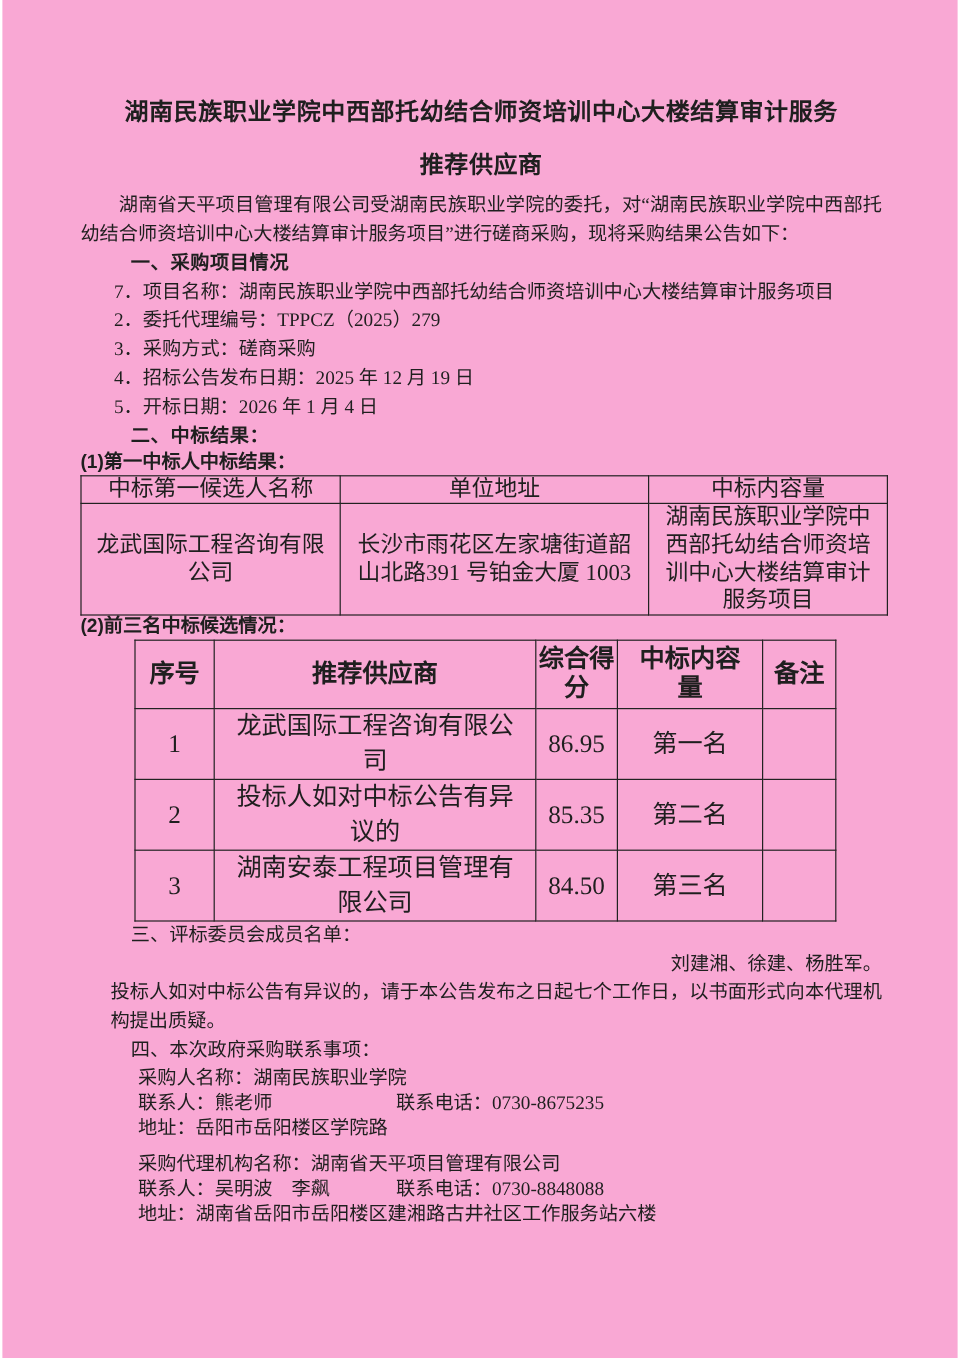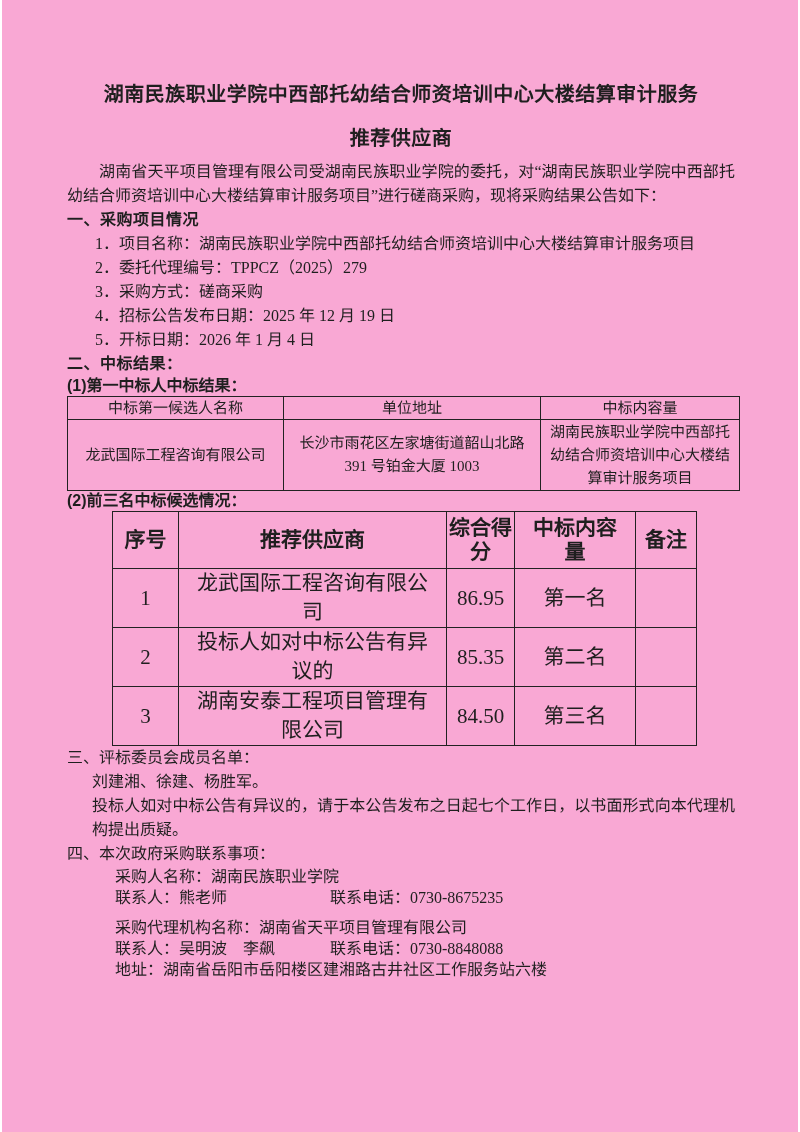--- a/index.html
+++ b/index.html
@@ -29,54 +29,55 @@
     margin: 10px 0 0 0;
     line-height: 24px;
     text-indent: 32px;
     text-align: justify;
   }
   .sec-heading {
     line-height: 24px;
     font-weight: 700;
     font-family: "Liberation Sans", "DejaVu Sans", sans-serif;
     letter-spacing: 0.5px;
+    margin-left: 42px;
   }
   .sec-heading.plain {
     font-weight: 400;
     font-family: "Liberation Serif", "DejaVu Serif", serif;
     letter-spacing: 0;
   }
   .num-item { margin-left: 28px; line-height: 24px; }
   .sub-label {
     line-height: 20px;
     font-weight: 700;
     font-family: "Liberation Sans", "DejaVu Sans", sans-serif;
   }
   table { border-collapse: collapse; color: #1f1f1f; table-layout: fixed; }
   th, td {
     border: 1px solid #222222;
     text-align: center;
     vertical-align: middle;
     padding: 0 8px;
     overflow: hidden;
   }
-  .table1 { width: 672px; font-size: 15px; }
+  .table1 { width: 672px; font-size: 19px; }
   .table1 th { font-weight: 400; height: 22px; line-height: 20px; padding: 0 4px; }
   .table1 td { height: 70px; line-height: 23px; }
   .table1 .cell-address { padding: 0 12px; }
   .table2 { width: 584px; margin-left: 45px; font-size: 21px; }
   .table2 th {
     font-weight: 700;
     font-family: "Liberation Sans", "DejaVu Sans", sans-serif;
     height: 56px;
     line-height: 24px;
   }
   .table2 th.col-score { padding: 0 0; margin-left: 38px; }
   .table2 td { height: 29px; line-height: 29px; }
-  .indent1 { margin-left: 25px; line-height: 24px; }
+  .indent1 { margin-left: 25px; line-height: 24px; text-align: right; }
   .objection {
     margin: 0 0 0 25px;
     line-height: 24px;
     text-align: justify;
   }
   .contact-block { margin-left: 48px; line-height: 21px; }
   .contact-block div { line-height: 21px; }
   .agency-block { margin-top: 9px; }
   .contact-left { display: inline-block; width: 215px; }
 </style>
@@ -85,21 +86,21 @@
 
 <div class="page">
 
   <h1 class="doc-title">湖南民族职业学院中西部托幼结合师资培训中心大楼结算审计服务</h1>
   <h1 class="doc-title doc-subtitle">推荐供应商</h1>
 
   <p class="intro">湖南省天平项目管理有限公司受湖南民族职业学院的委托，对“湖南民族职业学院中西部托幼结合师资培训中心大楼结算审计服务项目”进行磋商采购，现将采购结果公告如下：</p>
 
   <div class="sec-heading">一、采购项目情况</div>
 
-  <div class="num-item">1．项目名称：湖南民族职业学院中西部托幼结合师资培训中心大楼结算审计服务项目</div>
+  <div class="num-item">7．项目名称：湖南民族职业学院中西部托幼结合师资培训中心大楼结算审计服务项目</div>
   <div class="num-item">2．委托代理编号：TPPCZ（2025）279</div>
   <div class="num-item">3．采购方式：磋商采购</div>
   <div class="num-item">4．招标公告发布日期：2025 年 12 月 19 日</div>
   <div class="num-item">5．开标日期：2026 年 1 月 4 日</div>
 
   <div class="sec-heading">二、中标结果：</div>
 
   <div class="sub-label">(1)第一中标人中标结果：</div>
 
   <table class="table1">
@@ -172,20 +173,21 @@
   <div class="indent1">刘建湘、徐建、杨胜军。</div>
   <p class="objection">投标人如对中标公告有异议的，请于本公告发布之日起七个工作日，以书面形式向本代理机构提出质疑。</p>
 
   <div class="sec-heading plain">四、本次政府采购联系事项：</div>
 
   <div class="contact-block">
     <div>采购人名称：湖南民族职业学院</div>
     <div>
       <span class="contact-left">联系人：熊老师</span><span>联系电话：0730-8675235</span>
     </div>
+    <div>地址：岳阳市岳阳楼区学院路</div>
   </div>
 
   <div class="contact-block agency-block">
     <div>采购代理机构名称：湖南省天平项目管理有限公司</div>
     <div>
       <span class="contact-left">联系人：吴明波　李飙</span><span>联系电话：0730-8848088</span>
     </div>
     <div>地址：湖南省岳阳市岳阳楼区建湘路古井社区工作服务站六楼</div>
   </div>
 

